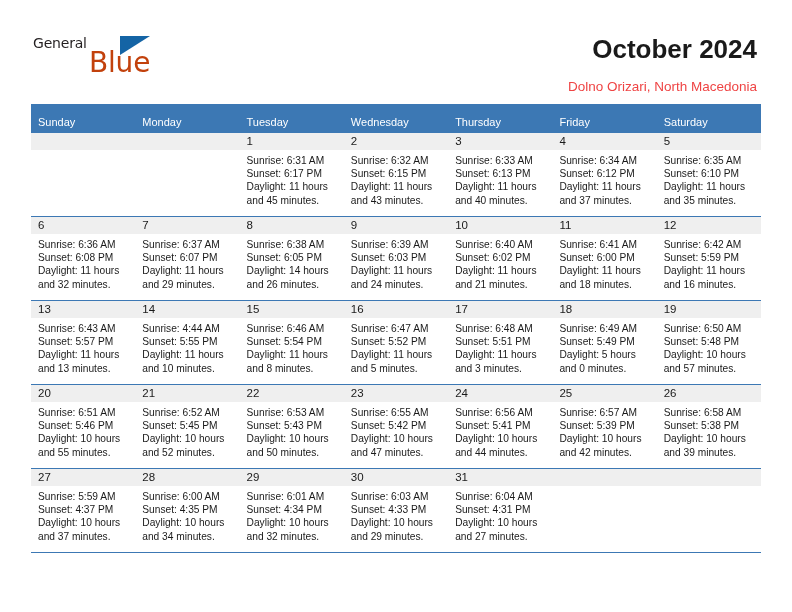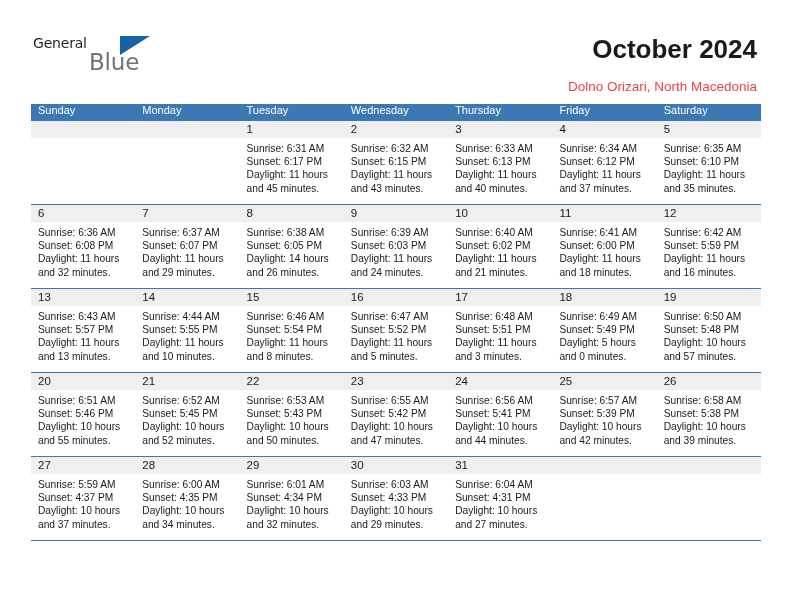--- a/index.html
+++ b/index.html
@@ -43,23 +43,23 @@
     font-size: 14px;
     line-height: 21px;
     color: #231f20;
     letter-spacing: -0.2px;
     font-family: "DejaVu Sans", sans-serif;
   }
   .logo-line2 {
     position: absolute;
     left: 56px;
     top: 19px;
-    font-size: 23px;
+    font-size: 28px;
     line-height: 21px;
-    color: #737373;
+    color: #c2410c;
     letter-spacing: -0.2px;
     font-family: "DejaVu Sans", sans-serif;
   }
   .logo-tri {
     position: absolute;
     left: 87px;
     top: 3px;
     width: 0;
     height: 0;
     border-left: 30px solid #1464a5;
@@ -96,21 +96,21 @@
     width: 730px;
     border-collapse: collapse;
     table-layout: fixed;
   }
   .cal th {
     background: #3c78b4;
     color: #ffffff;
     font-size: 11px;
     font-weight: normal;
     text-align: left;
-    padding: 0 0 5px 7px;
+    padding: 12px 0 5px 7px;
     height: 12px;
     border: none;
   }
   .cal td {
     width: 104.28px;
     height: 83px;
     vertical-align: top;
     padding: 0;
     border: none;
     border-bottom: 1px solid #3c78b4;

